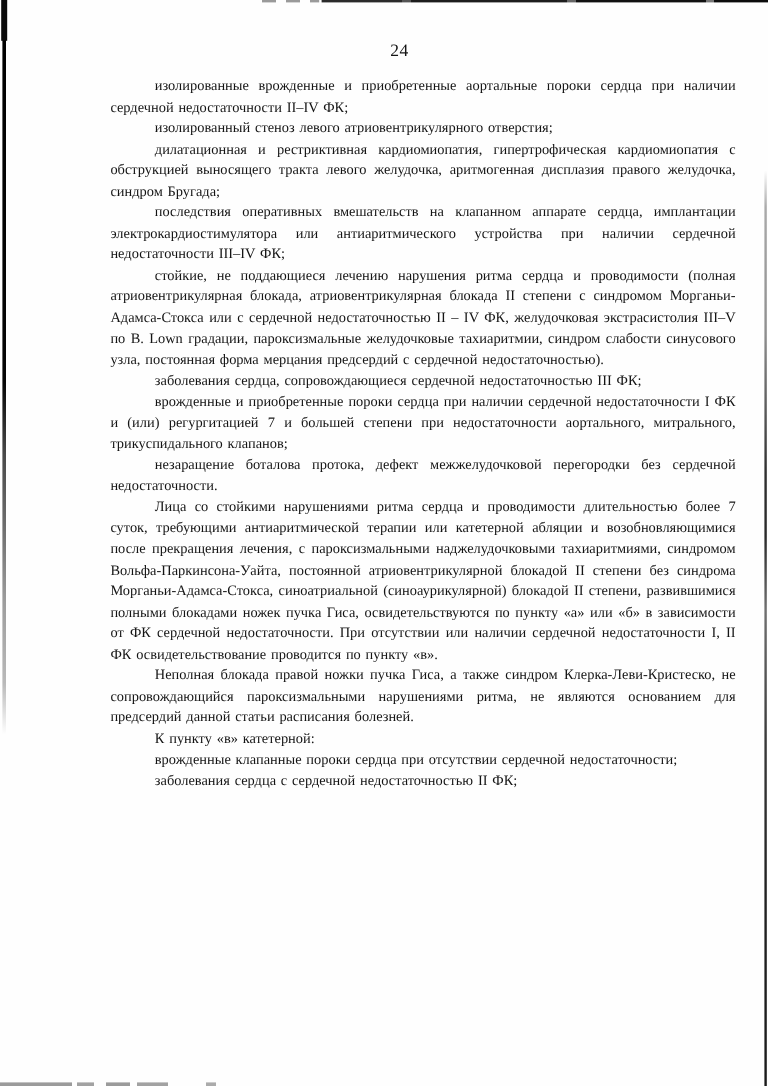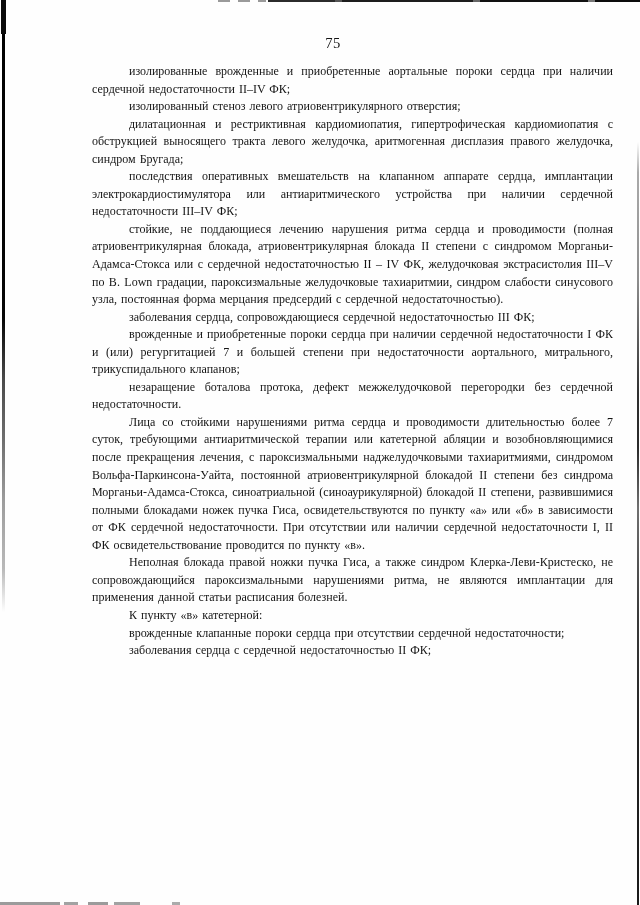--- a/index.html
+++ b/index.html
@@ -96,31 +96,31 @@
 
 <div class="page">
 
   <div class="scan-left"></div>
   <div class="scan-left-cap"></div>
   <div class="scan-top"></div>
   <div class="scan-top-dashes"></div>
   <div class="scan-right"></div>
   <div class="scan-bottom"></div>
 
-  <div class="page-number">75</div>
+  <div class="page-number">24</div>
 
   <div class="text-block">
     <p>изолированные врожденные и приобретенные аортальные пороки сердца при наличии сердечной недостаточности II–IV ФК;</p>
     <p>изолированный стеноз левого атриовентрикулярного отверстия;</p>
     <p>дилатационная и рестриктивная кардиомиопатия, гипертрофическая кардиомиопатия с обструкцией выносящего тракта левого желудочка, аритмогенная дисплазия правого желудочка, синдром Бругада;</p>
     <p>последствия оперативных вмешательств на клапанном аппарате сердца, имплантации электрокардиостимулятора или антиаритмического устройства при наличии сердечной недостаточности III–IV ФК;</p>
     <p>стойкие, не поддающиеся лечению нарушения ритма сердца и проводимости (полная атриовентрикулярная блокада, атриовентрикулярная блокада II степени с синдромом Морганьи-Адамса-Стокса или с сердечной недостаточностью II – IV ФК, желудочковая экстрасистолия III–V по B. Lown градации, пароксизмальные желудочковые тахиаритмии, синдром слабости синусового узла, постоянная форма мерцания предсердий с сердечной недостаточностью).</p>
     <p>заболевания сердца, сопровождающиеся сердечной недостаточностью III ФК;</p>
     <p>врожденные и приобретенные пороки сердца при наличии сердечной недостаточности I ФК и (или) регургитацией 7 и большей степени при недостаточности аортального, митрального, трикуспидального клапанов;</p>
     <p>незаращение боталова протока, дефект межжелудочковой перегородки без сердечной недостаточности.</p>
     <p>Лица со стойкими нарушениями ритма сердца и проводимости длительностью более 7 суток, требующими антиаритмической терапии или катетерной абляции и возобновляющимися после прекращения лечения, с пароксизмальными наджелудочковыми тахиаритмиями, синдромом Вольфа-Паркинсона-Уайта, постоянной атриовентрикулярной блокадой II степени без синдрома Морганьи-Адамса-Стокса, синоатриальной (синоаурикулярной) блокадой II степени, развившимися полными блокадами ножек пучка Гиса, освидетельствуются по пункту «а» или «б» в зависимости от ФК сердечной недостаточности. При отсутствии или наличии сердечной недостаточности I, II ФК освидетельствование проводится по пункту «в».</p>
-    <p>Неполная блокада правой ножки пучка Гиса, а также синдром Клерка-Леви-Кристеско, не сопровождающийся пароксизмальными нарушениями ритма, не являются имплантации для применения данной статьи расписания болезней.</p>
+    <p>Неполная блокада правой ножки пучка Гиса, а также синдром Клерка-Леви-Кристеско, не сопровождающийся пароксизмальными нарушениями ритма, не являются основанием для предсердий данной статьи расписания болезней.</p>
     <p>К пункту «в» катетерной:</p>
     <p>врожденные клапанные пороки сердца при отсутствии сердечной недостаточности;</p>
     <p>заболевания сердца с сердечной недостаточностью II ФК;</p>
   </div>
 
 </div>
 
 </body></html>

